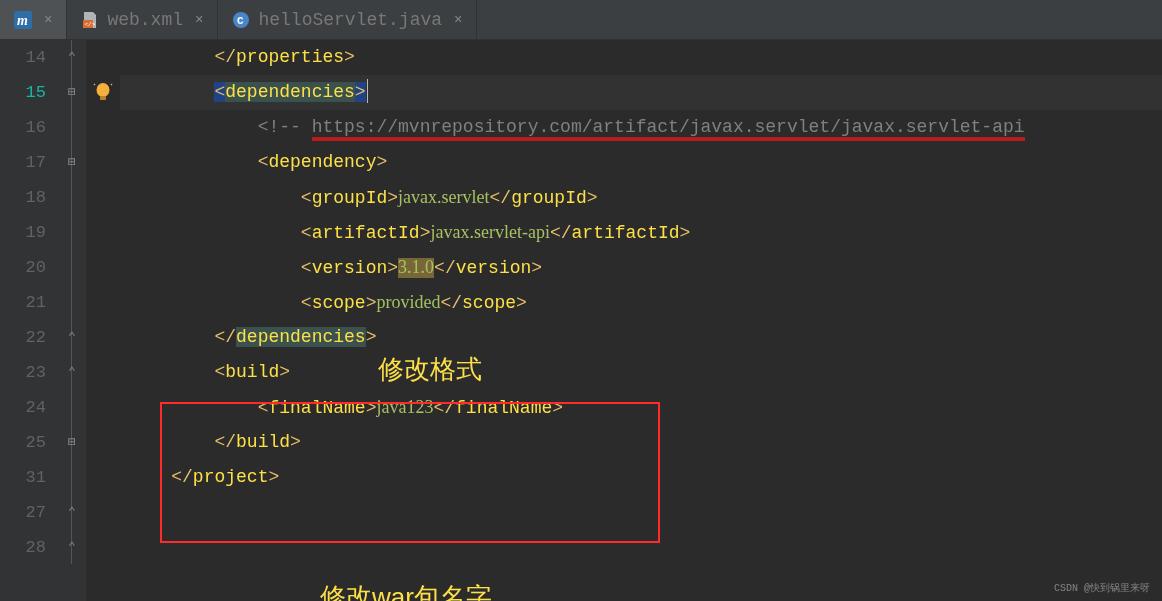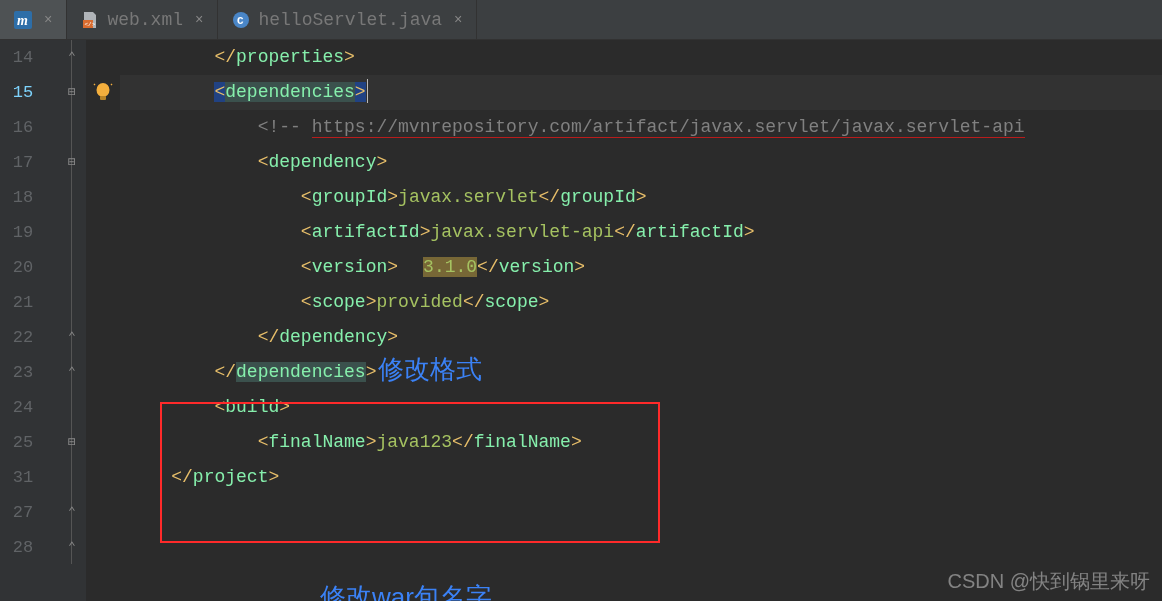--- a/index.html
+++ b/index.html
@@ -40,21 +40,21 @@
     }
     .gutter {
       width: 60px;
       background: #313335;
       color: #606366;
       text-align: right;
       padding-right: 14px;
       font-size: 17px;
       line-height: 35px;
     }
-    .gutter .gutter-line { height: 35px; text-align: center; }
+    .gutter .gutter-line { height: 35px; }
     .fold-col {
       width: 26px;
       background: #313335;
       position: relative;
     }
     .fold-mark {
       position: absolute;
       left: 3px;
       width: 18px;
       height: 18px;
@@ -86,57 +86,57 @@
       overflow: hidden;
     }
     .code-line {
       height: 35px;
       line-height: 35px;
       white-space: pre;
       padding-left: 8px;
       position: relative;
     }
     .code-line.highlight { background: #323232; }
-    .tag-name { color: #86efac; }
+    .tag-name { color: #fde047; }
     .bracket { color: #e8bf6a; }
-    .text-val { color: #a5c261; }
+    .text-val { color: #a5c261; font-family: Liberation Serif, serif; }
     .comment { color: #808080; }
-    .comment a { color: #808080; border-bottom: 1px solid #b91c1c; text-decoration:none; }
+    .comment a { color: #808080; border-bottom: 4px solid #b91c1c; text-decoration:none; }
     .sel { background: #214283; }
     .hl-tag { background: #3b514d; }
-    .hl-val { background: #776736; margin-left: 25px; }
+    .hl-val { background: #776736; }
     .indent { color: transparent; }
     .caret {
       display: inline-block;
       width: 1px;
       height: 24px;
       background: #bbbbbb;
       vertical-align: middle;
       margin-left: 1px;
       margin-top: -3px;
     }
     .annotation-box {
       position: absolute;
       border: 2px solid #ff2a2a;
       pointer-events: none;
     }
     .annotation-text {
       position: absolute;
-      color: #3b82f6;
+      color: #fde047;
       font-size: 26px;
       font-family: "SimHei","Microsoft YaHei",sans-serif;
       pointer-events: none;
     }
     .watermark {
       position: absolute;
       right: 12px;
       bottom: 6px;
       color: rgba(220,220,220,0.5);
-      font-family: Liberation Sans, sans-serif;
-      font-size: 20px;
+      font-family: Liberation Mono, monospace;
+      font-size: 10px;
       pointer-events:none;
     }
   </style>
 </head>
 <body>
 
 <div class="tabs">
   <div class="tab active">
     <span class="icon">
       <svg viewBox="0 0 18 18">
@@ -165,21 +165,21 @@
         </svg>
     </span>
     <span>helloServlet.java</span>
     <span class="close">×</span>
   </div>
 </div>
 
 <div class="editor">
   <div class="gutter">
     <div class="gutter-line">14</div>
-    <div class="gutter-line" style="color:#7dd3fc">15</div>
+    <div class="gutter-line" style="color:#14b8a6">15</div>
     <div class="gutter-line">16</div>
     <div class="gutter-line">17</div>
     <div class="gutter-line">18</div>
     <div class="gutter-line">19</div>
     <div class="gutter-line">20</div>
     <div class="gutter-line">21</div>
     <div class="gutter-line">22</div>
     <div class="gutter-line">23</div>
     <div class="gutter-line">24</div>
     <div class="gutter-line">25</div>
@@ -220,29 +220,29 @@
     <div class="code-line"><span class="indent">            </span><span class="bracket">&lt;</span><span class="tag-name">dependency</span><span class="bracket">&gt;</span></div>
 
     <div class="code-line"><span class="indent">                </span><span class="bracket">&lt;</span><span class="tag-name">groupId</span><span class="bracket">&gt;</span><span class="text-val">javax.servlet</span><span class="bracket">&lt;/</span><span class="tag-name">groupId</span><span class="bracket">&gt;</span></div>
 
     <div class="code-line"><span class="indent">                </span><span class="bracket">&lt;</span><span class="tag-name">artifactId</span><span class="bracket">&gt;</span><span class="text-val">javax.servlet-api</span><span class="bracket">&lt;/</span><span class="tag-name">artifactId</span><span class="bracket">&gt;</span></div>
 
     <div class="code-line"><span class="indent">                </span><span class="bracket">&lt;</span><span class="tag-name">version</span><span class="bracket">&gt;</span><span class="hl-val"><span class="text-val">3.1.0</span></span><span class="bracket">&lt;/</span><span class="tag-name">version</span><span class="bracket">&gt;</span></div>
 
     <div class="code-line"><span class="indent">                </span><span class="bracket">&lt;</span><span class="tag-name">scope</span><span class="bracket">&gt;</span><span class="text-val">provided</span><span class="bracket">&lt;/</span><span class="tag-name">scope</span><span class="bracket">&gt;</span></div>
 
-    <div class="code-line"><span class="indent">            </span><span class="bracket">&lt;/</span><span class="tag-name">dependency</span><span class="bracket">&gt;</span></div>
 
     <div class="code-line"><span class="indent">        </span><span class="bracket">&lt;/</span><span class="hl-tag"><span class="tag-name">dependencies</span></span><span class="bracket">&gt;</span></div>
 
 
     <div class="code-line"><span class="indent">        </span><span class="bracket">&lt;</span><span class="tag-name">build</span><span class="bracket">&gt;</span></div>
 
     <div class="code-line"><span class="indent">            </span><span class="bracket">&lt;</span><span class="tag-name">finalName</span><span class="bracket">&gt;</span><span class="text-val">java123</span><span class="bracket">&lt;/</span><span class="tag-name">finalName</span><span class="bracket">&gt;</span></div>
 
+    <div class="code-line"><span class="indent">        </span><span class="bracket">&lt;/</span><span class="tag-name">build</span><span class="bracket">&gt;</span></div>
 
     <div class="code-line"><span class="indent">    </span><span class="bracket">&lt;/</span><span class="tag-name">project</span><span class="bracket">&gt;</span></div>
 
     <div class="annotation-box" style="left:40px;top:362px;width:500px;height:141px;"></div>
     <div class="annotation-text" style="left:258px;top:312px;">修改格式</div>
     <div class="annotation-text" style="left:200px;top:540px;">修改war包名字</div>
   </div>
 
   <div class="watermark">CSDN @快到锅里来呀</div>
 </div>

